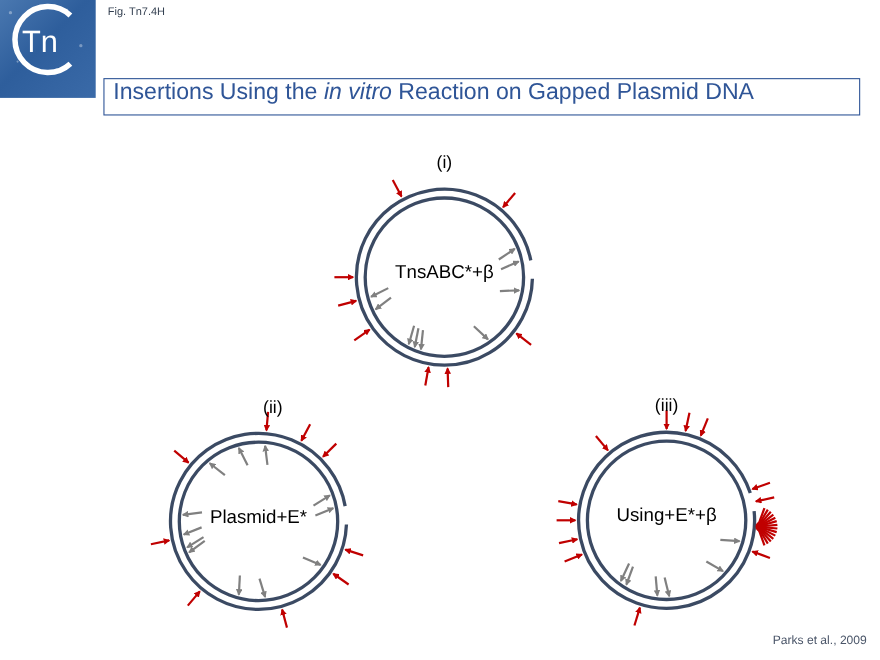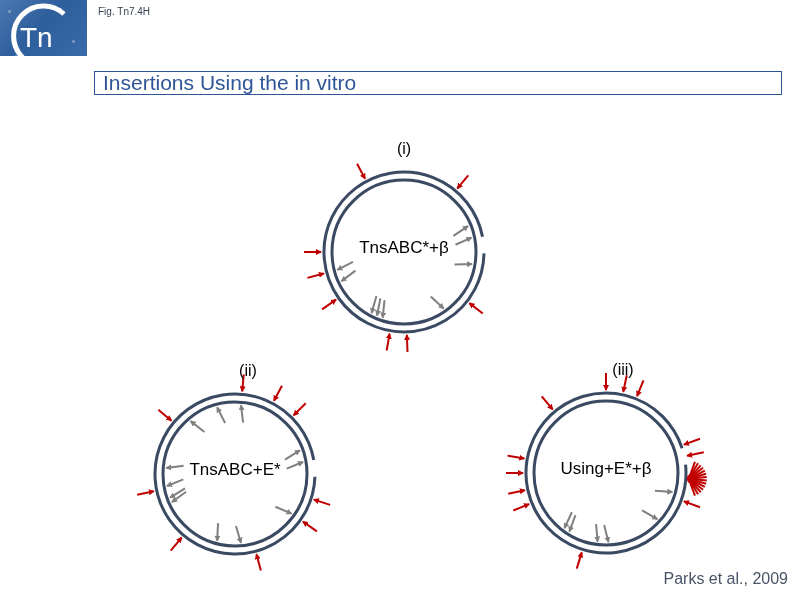--- a/index.html
+++ b/index.html
@@ -1,27 +1,27 @@
 <!DOCTYPE html>
 <html><head>
 <meta charset="utf-8">
 <style>
   html, body { margin:0; padding:0; }
   body { width:800px; height:600px; background:#ffffff; position:relative; overflow:hidden; font-family:"Liberation Sans", sans-serif; }
-  .logo { position:absolute; left:0; top:0; width:87px; height:56px; background:linear-gradient(135deg,#4a78b0 0%,#2e5e9c 45%,#3a6aa8 100%); overflow:hidden; }
+  .logo { position:absolute; left:0; top:0; width:87px; height:89px; background:linear-gradient(135deg,#4a78b0 0%,#2e5e9c 45%,#3a6aa8 100%); overflow:hidden; }
   .logo .speck { position:absolute; background:rgba(255,255,255,0.35); border-radius:50%; }
   .logo svg { position:absolute; left:0; top:0; }
   .fig-label { position:absolute; left:98px; top:6px; font-size:10px; color:#333f50; }
-  .title-box { position:absolute; left:94px; top:71px; width:688px; height:24px; border:1.5px solid #2f5597; box-sizing:border-box; display:flex; align-items:center; padding-left:8px; }
+  .title-box { position:absolute; left:94px; top:71px; width:688px; height:34px; border:1.5px solid #2f5597; box-sizing:border-box; display:flex; align-items:flex-start; padding-left:8px; }
   .title-box span { font-size:21px; color:#2f5597; white-space:pre; }
-  .title-box .it { }
+  .title-box .it { font-style:italic; }
   .diagram { position:absolute; left:0; top:0; }
   .panel-label { position:absolute; font-size:16px; color:#000; transform:translateX(-50%); }
   .center-label { position:absolute; font-size:17px; color:#000; transform:translate(-50%,-50%); white-space:nowrap; }
-  .citation { position:absolute; right:12px; bottom:12px; font-size:16px; color:#4a5568; }
+  .citation { position:absolute; right:12px; bottom:12px; font-size:11px; color:#4a5568; }
 </style>
 </head>
 <body>
 
 <div class="logo">
   <div class="speck" style="left:8px;top:10px;width:3px;height:3px"></div>
   <div class="speck" style="left:60px;top:8px;width:2px;height:2px"></div>
   <div class="speck" style="left:72px;top:40px;width:3px;height:3px"></div>
   <div class="speck" style="left:15px;top:55px;width:2px;height:2px"></div>
   <div class="speck" style="left:50px;top:62px;width:3px;height:3px"></div>
@@ -29,20 +29,21 @@
     <path d="M 64 14 A 30 30 0 1 0 64 58" fill="none" stroke="#ffffff" stroke-width="5"></path>
     <text x="20" y="47" font-family="Liberation Sans, sans-serif" font-size="28" fill="#ffffff">Tn</text>
   </svg>
 </div>
 
 <div class="fig-label">Fig. Tn7.4H</div>
 
 <div class="title-box">
   <span>Insertions Using the </span>
     <span class="it">in vitro</span>
+    <span> Reaction on Gapped Plasmid DNA</span>
 </div>
 
 <svg class="diagram" id="diagram" width="800" height="600">
   <defs>
     <marker id="redHead" markerWidth="6" markerHeight="6" refX="5" refY="3" orient="auto" markerUnits="userSpaceOnUse">
       <path d="M0,0 L6,3 L0,6 z" fill="#c00000"></path>
     </marker>
     <marker id="grayHead" markerWidth="6" markerHeight="6" refX="5" refY="3" orient="auto" markerUnits="userSpaceOnUse">
       <path d="M0,0 L6,3 L0,6 z" fill="#808080"></path>
     </marker>
@@ -131,18 +132,18 @@
         <line x1="688.7978161715654" y1="478.7897873207624" x2="694.9541787514274" y2="495.70425449490875" stroke="#c00000" stroke-width="2"></line>
         <circle cx="691.7978161715654" cy="478.7897873207624" r="5" fill="#c00000"></circle>
       </g>
     </g>
   </svg>
 
 <div id="labels">
     <div class="panel-label" style="left: 404px; top: 140px;">(i)</div>
     <div class="center-label" style="left: 404px; top: 248px;">TnsABC*+β</div>
     <div class="panel-label" style="left: 248px; top: 362px;">(ii)</div>
-    <div class="center-label" style="left: 235px; top: 470px;">TnsABC+E*</div>
-    <div class="panel-label" style="left: 623px; top: 361px;">(iii)</div>
+    <div class="center-label" style="left: 235px; top: 470px;">Plasmid+E*</div>
+    <div class="panel-label" style="left: 606px; top: 361px;">(iii)</div>
     <div class="center-label" style="left: 606px; top: 469px;">Using+E*+β</div>
   </div>
 
 <div class="citation">Parks et al., 2009</div>
 
 </body></html>

